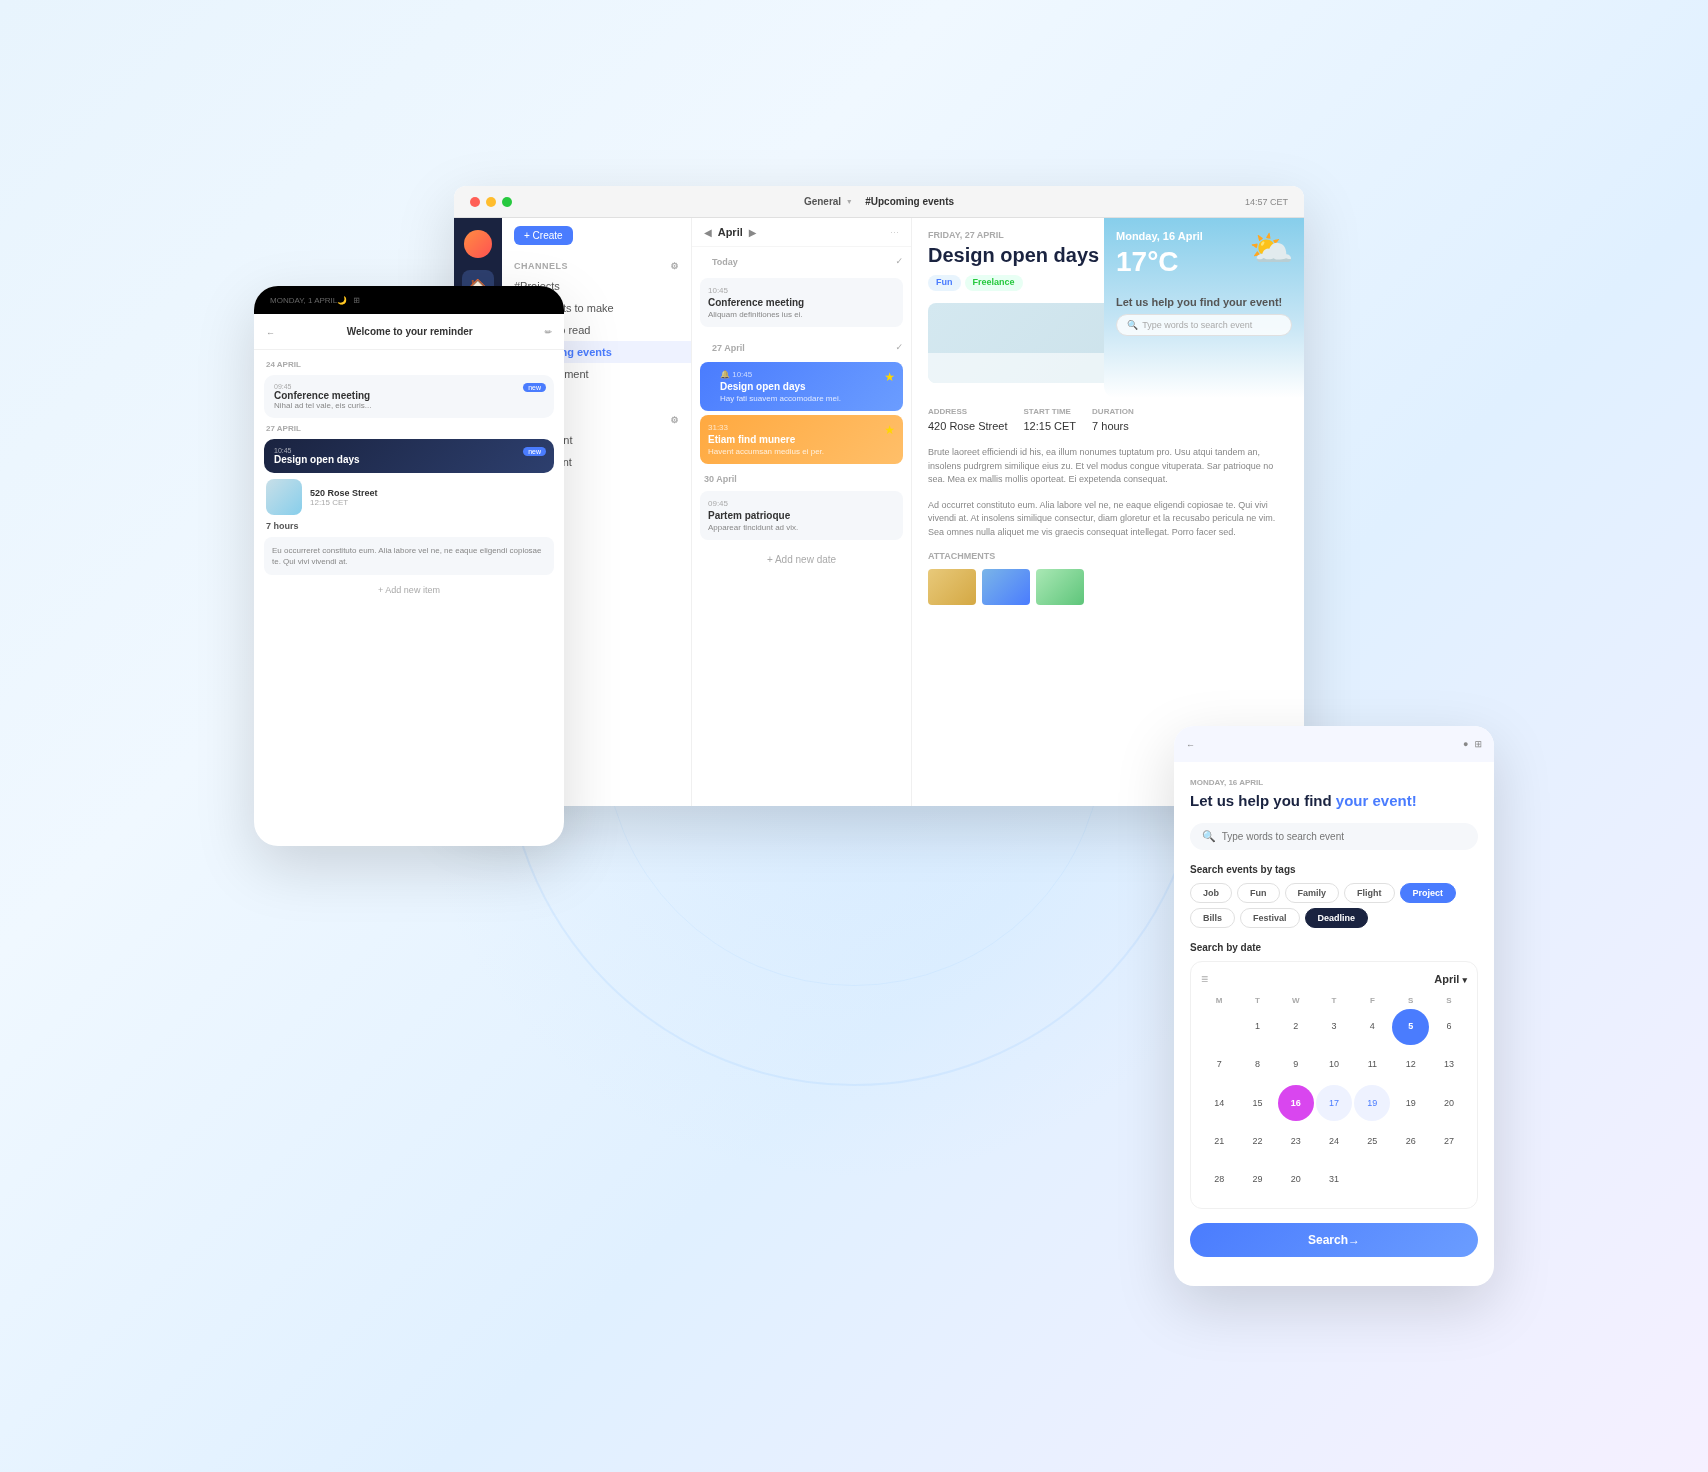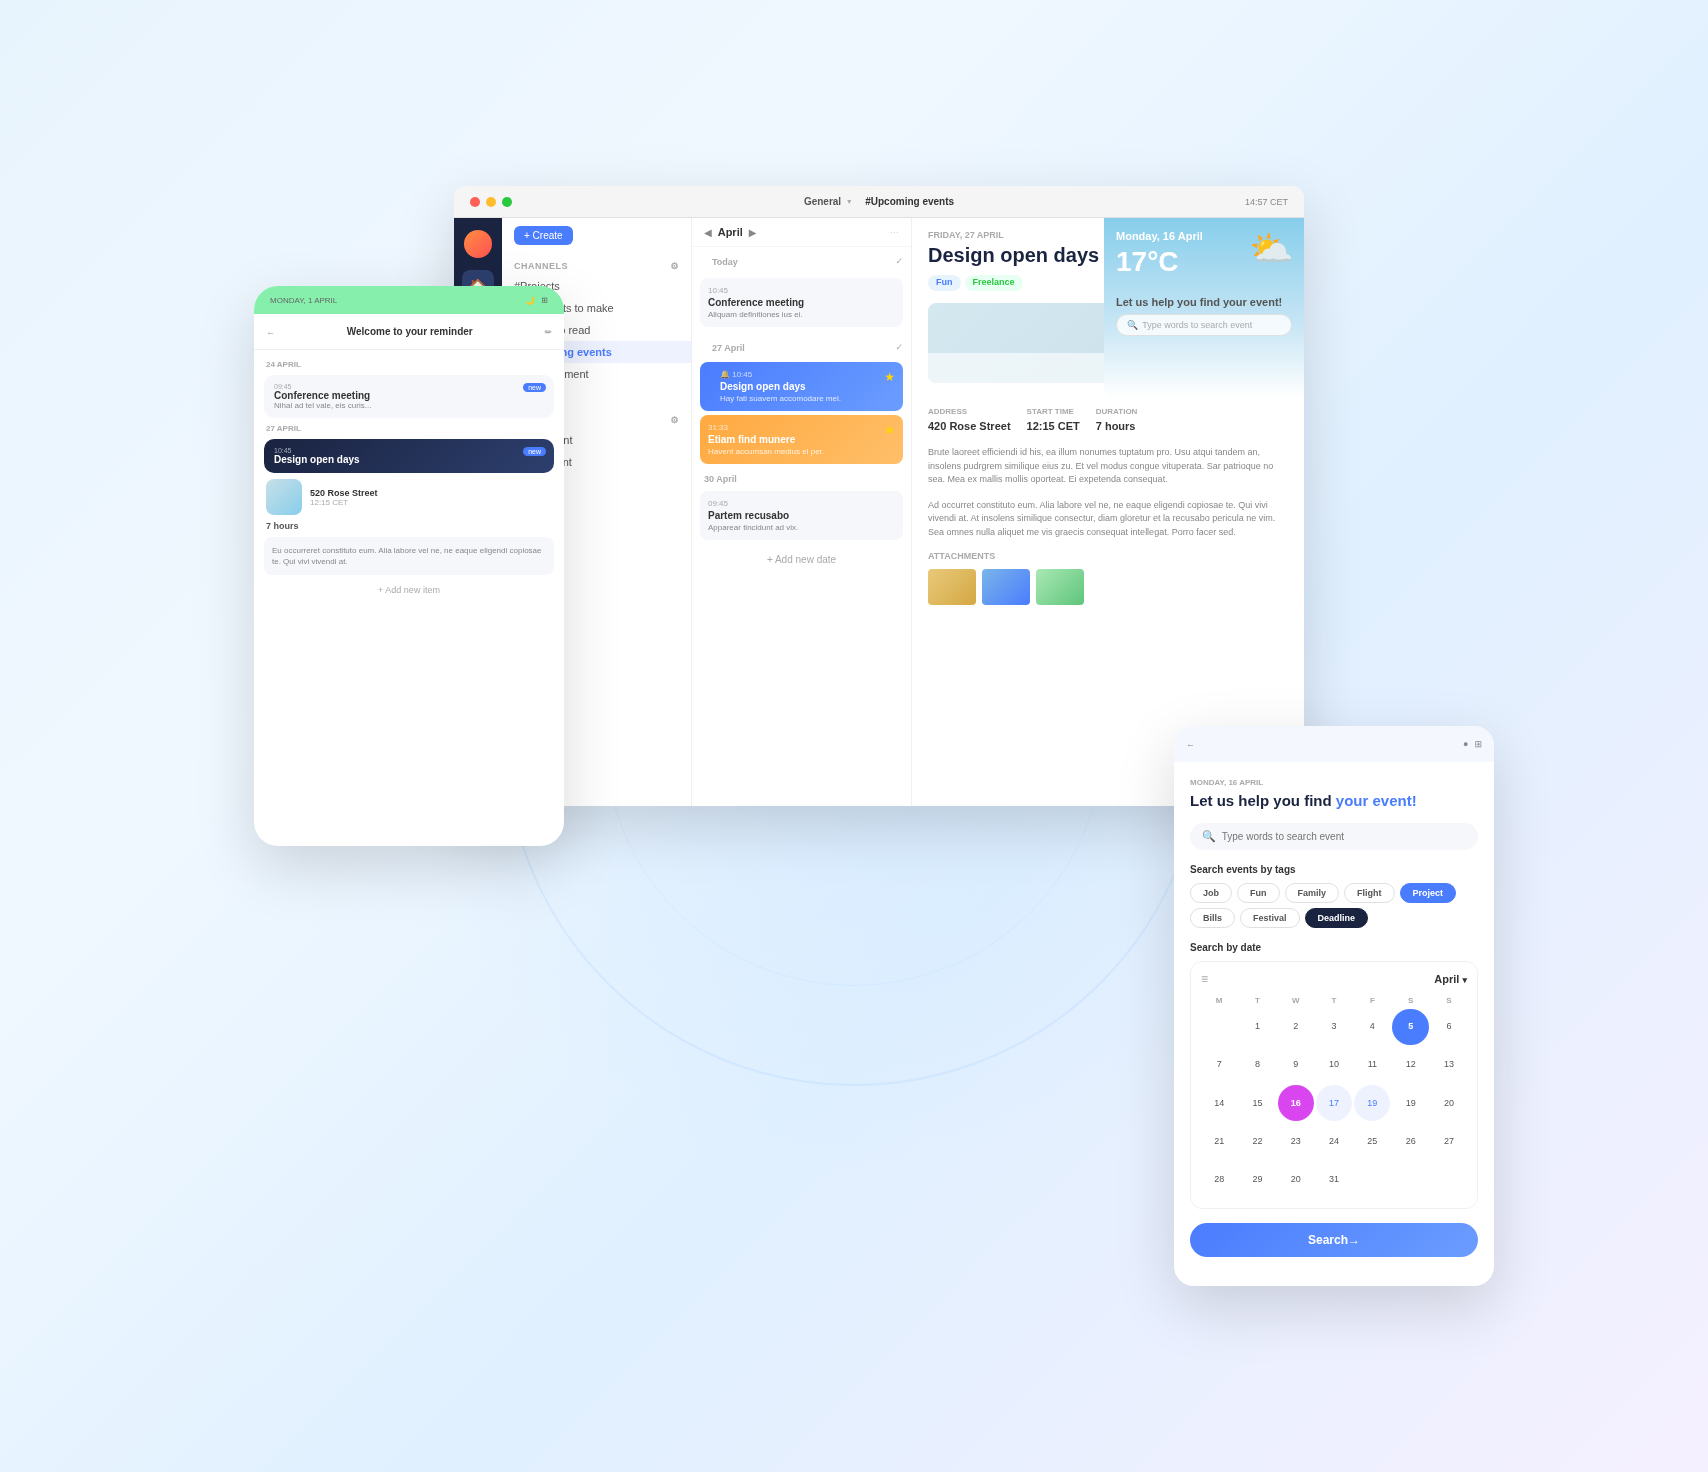--- a/index.html
+++ b/index.html
@@ -319,21 +319,21 @@
       font-size: 8px;
       color: #aaa;
       text-transform: uppercase;
       font-weight: 700;
       display: block;
       margin-top: 12px;
     }
     .detail-info-item span {
       font-size: 11px;
       color: #333;
-      font-weight: 700;
+      font-weight: 400;
     }
     .detail-body-text {
       padding: 4px 16px 8px;
       font-size: 9px;
       color: #888;
       line-height: 1.5;
     }
     .detail-attachments-label {
       padding: 4px 16px;
       font-size: 9px;
@@ -417,24 +417,23 @@
       width: 310px;
       height: 560px;
       background: #fff;
       border-radius: 24px;
       box-shadow: 0 20px 60px rgba(0,0,0,0.15);
       overflow: hidden;
     }
 
     .mobile-statusbar {
       height: 28px;
-      background: #86efac;
-      display: flex;
-      align-items: center;
-      justify-content: space-between;
+      background: #000000;
+      display: flex;
+      align-items: center;
       padding: 8px 16px;
       font-size: 8px;
       color: #666;
     }
     .mobile-nav {
       height: 36px;
       border-bottom: 1px solid #f0f0f0;
       display: flex;
       align-items: center;
       justify-content: space-between;
@@ -821,21 +820,21 @@
               <div class="event-card-title">Etiam find munere</div>
               <div class="event-card-desc">Havent accumsan medius ei per.</div>
             </div>
             <span style="color:#ffd700;font-size:12px;">★</span>
           </div>
         </div>
 
         <div class="event-day-label">30 April</div>
         <div class="event-card">
           <div class="event-card-time">09:45</div>
-          <div class="event-card-title">Partem recusabo</div>
+          <div class="event-card-title">Partem patrioque</div>
           <div class="event-card-desc">Apparear tincidunt ad vix.</div>
         </div>
 
         <div class="add-new-date">+ Add new date</div>
       </div>
 
       <div class="event-detail-panel">
         <span class="detail-close">✕</span>
         <div class="detail-date-label">FRIDAY, 27 APRIL</div>
         <div class="detail-title">Design open days</div>

